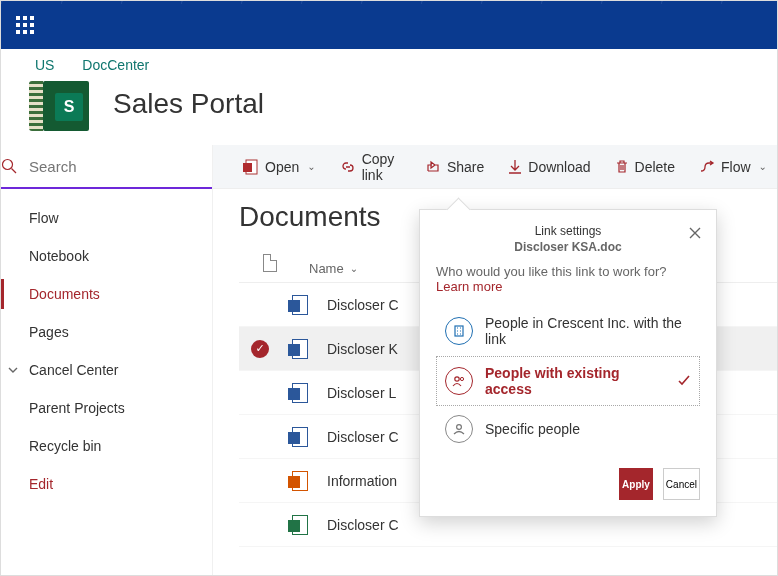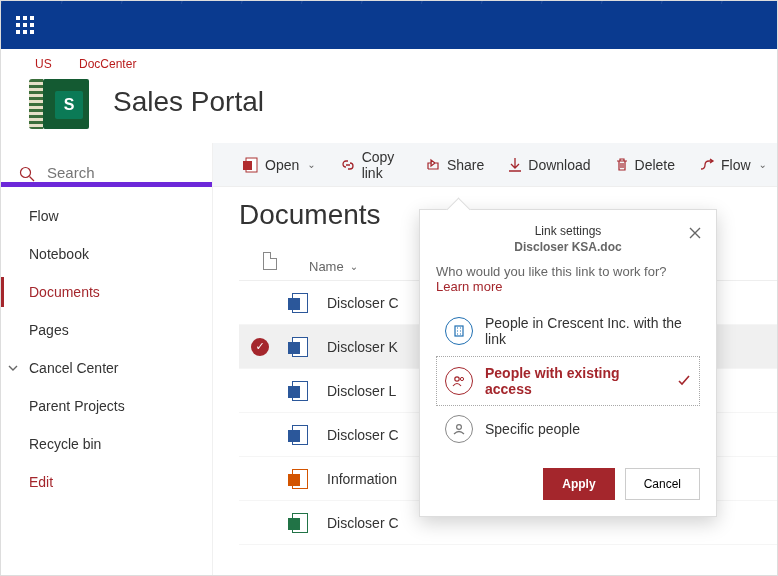--- a/index.html
+++ b/index.html
@@ -9,33 +9,33 @@
   .topbar { height:48px; background:#0a3a8f; background-image:
       linear-gradient(120deg, rgba(255,255,255,0.08) 0 2px, transparent 2px 40px),
       linear-gradient(60deg, rgba(255,255,255,0.08) 0 2px, transparent 2px 40px),
       linear-gradient(0deg,#0a3a8f,#0a3a8f);
     background-size:60px 60px,60px 60px,auto;
     display:flex; align-items:center; padding-left:8px;}
   .waffle { width:32px; height:32px; display:flex; align-items:center; justify-content:center; cursor:pointer;}
   .waffle svg { fill:#fff; }
   
   .hub { padding:8px 12px 14px 28px; }
-  .bc { font-size:12px; color:#b91c1c; padding-left:6px; }
+  .bc { font-size:14px; color:#0f766e; padding-left:6px; }
   .bc span { margin-right:24px; cursor:pointer; }
   .site-row { display:flex; align-items:center; margin-top:4px; }
   .site-logo { width:60px; height:54px; position:relative; }
   .site-logo .spiral { position:absolute; left:0; top:4px; width:14px; height:50px; background:
       repeating-linear-gradient(#3b6e3b 0 3px, #e6e0c8 3px 6px); border-radius:3px 0 0 3px; }
   .site-logo .cover { position:absolute; left:14px; top:4px; width:46px; height:50px; background:#145a32; border-radius:2px;}
   .site-logo .tile { position:absolute; left:26px; top:16px; width:28px; height:28px; background:#0b7a56; display:flex; align-items:center; justify-content:center; color:#fff; font-weight:600; font-size:16px; border-radius:2px;}
   .site-title { font-size:28px; font-weight:300; color:#333; margin-left:24px; }
   
   .body { display:flex; height:calc(100% - 48px - 90px); }
   .leftcol { width:212px; border-right:1px solid #f0f0f0; }
-  .searchrow { height:44px; display:flex; align-items:flex-end; padding-left:18px; color:#a6a6a6; border-bottom:5px solid #6d28d9;}
+  .searchrow { height:44px; display:flex; align-items:center; color:#a6a6a6; border-bottom:2px solid #6d28d9;}
   .searchrow svg { margin-right:10px; }
   .searchrow input { border:none; outline:none; font-size:15px; color:#666; width:140px;}
   .qlist { padding-top:10px; }
   .qitem { height:38px; display:flex; align-items:center; padding-left:28px; font-size:14px; color:#333; cursor:pointer; position:relative;}
   .qitem.active { color:#a4262c; }
   .qitem.active::before { content:""; position:absolute; left:0; top:4px; bottom:4px; width:3px; background:#a4262c;}
   .qitem.edit { color:#a4262c; }
   .qitem .chev { position:absolute; left:6px; }
   
   .rightcol { flex:1; display:flex; flex-direction:column; }
@@ -65,21 +65,21 @@
   .co-q { font-size:13px; color:#666; margin:10px 0 12px 0; }
   .co-q a { color:#a4262c; text-decoration:none; cursor:pointer;}
   .opt { display:flex; align-items:center; gap:12px; padding:8px 8px; font-size:14px; color:#333; cursor:pointer; border:1px solid transparent;}
   .opt.sel { border:1px dotted #a8a8a8;}
   .opt.sel .otext { color:#a4262c; font-weight:600; }
   .oicon { width:28px; height:28px; border:1.5px solid #888; border-radius:50%; display:flex; align-items:center; justify-content:center; flex-shrink:0;}
   .opt .tick { margin-left:auto; color:#a4262c; display:none;}
   .opt.sel .tick { display:block; }
   .opt.sel .oicon { border-color:#a4262c; }
   .co-actions { display:flex; justify-content:flex-end; gap:10px; margin-top:16px;}
-  .btn { height:32px; padding:0 18px; font-size:12px; border:1px solid #ccc; background:#fff; cursor:pointer;}
+  .btn { height:32px; padding:0 2px; font-size:10px; border:1px solid #ccc; background:#fff; cursor:pointer;}
   .btn.primary { background:#a4262c; color:#fff; border-color:#a4262c; font-weight:600;}
   .word-icon { width:16px; height:20px; background:#fff; border:1px solid #2b579a; position:relative;}
   .word-icon::after{content:""; position:absolute; left:-5px; top:4px; width:12px; height:12px; background:#2b579a;}
   .word-icon.green { border-color:#217346;}
   .word-icon.green::after{ background:#217346;}
   .word-icon.orange { border-color:#d35400;}
   .word-icon.orange::after{ background:#d35400;}
   .doc-generic { width:14px; height:18px; border:1px solid #888; position:relative;}
   .doc-generic::before{content:"";position:absolute;right:-1px;top:-1px;width:6px;height:6px;background:#fff;border-left:1px solid #888;border-bottom:1px solid #888;}
 </style>

